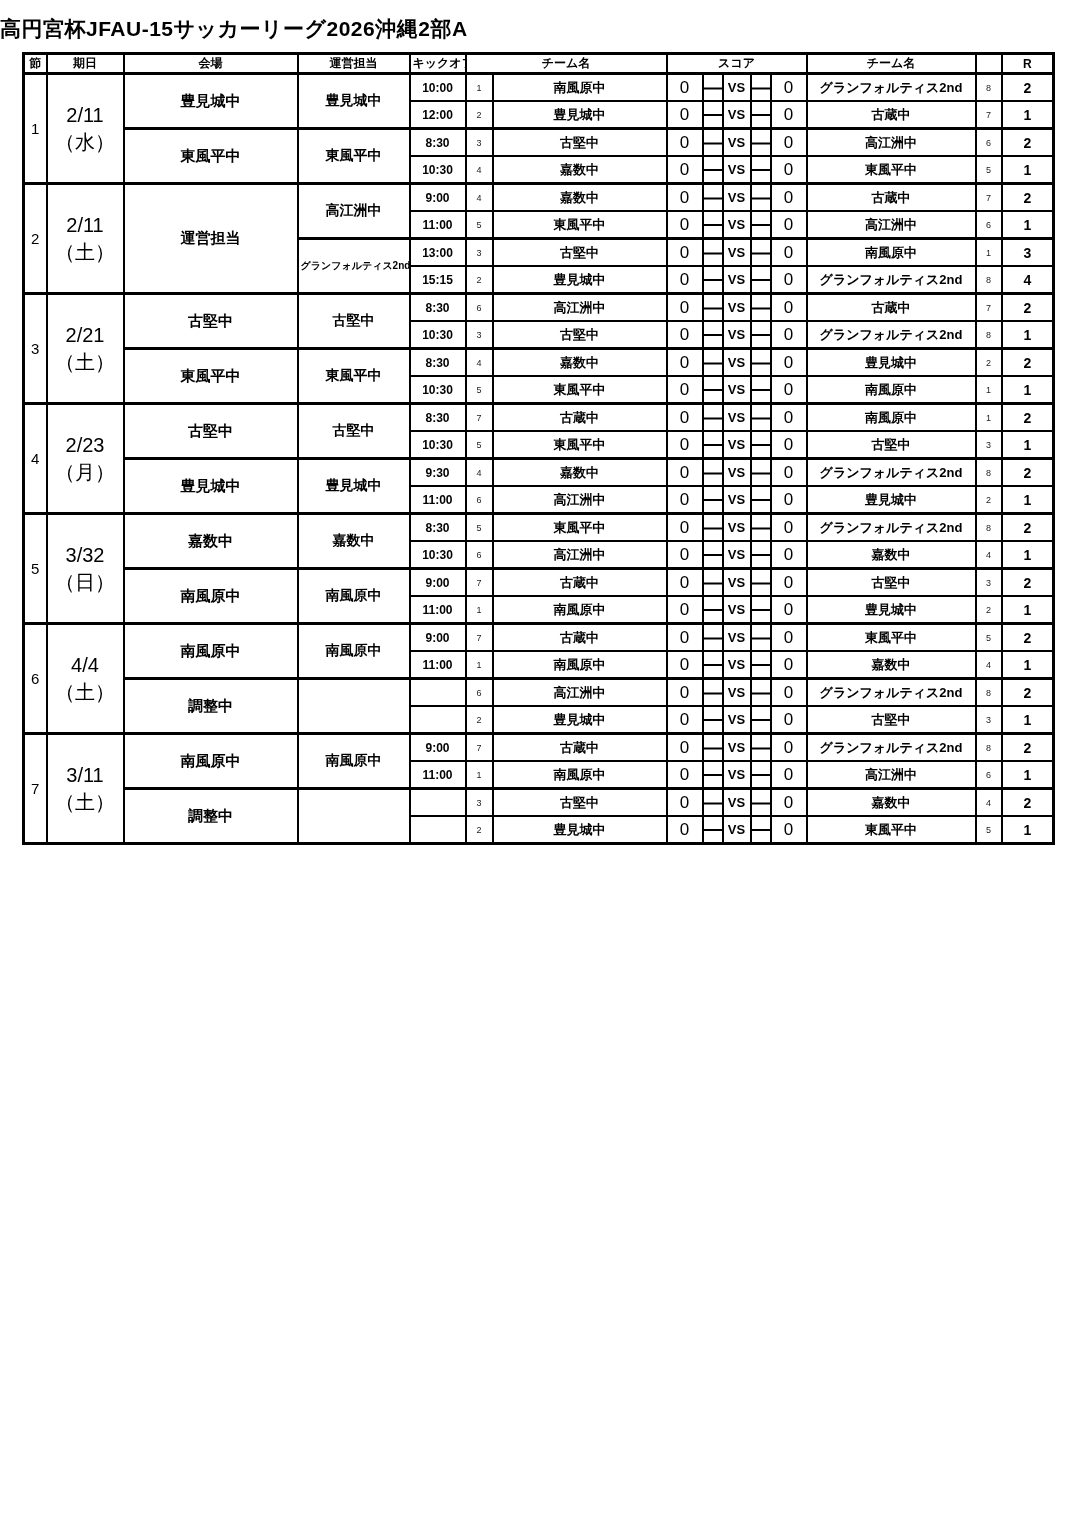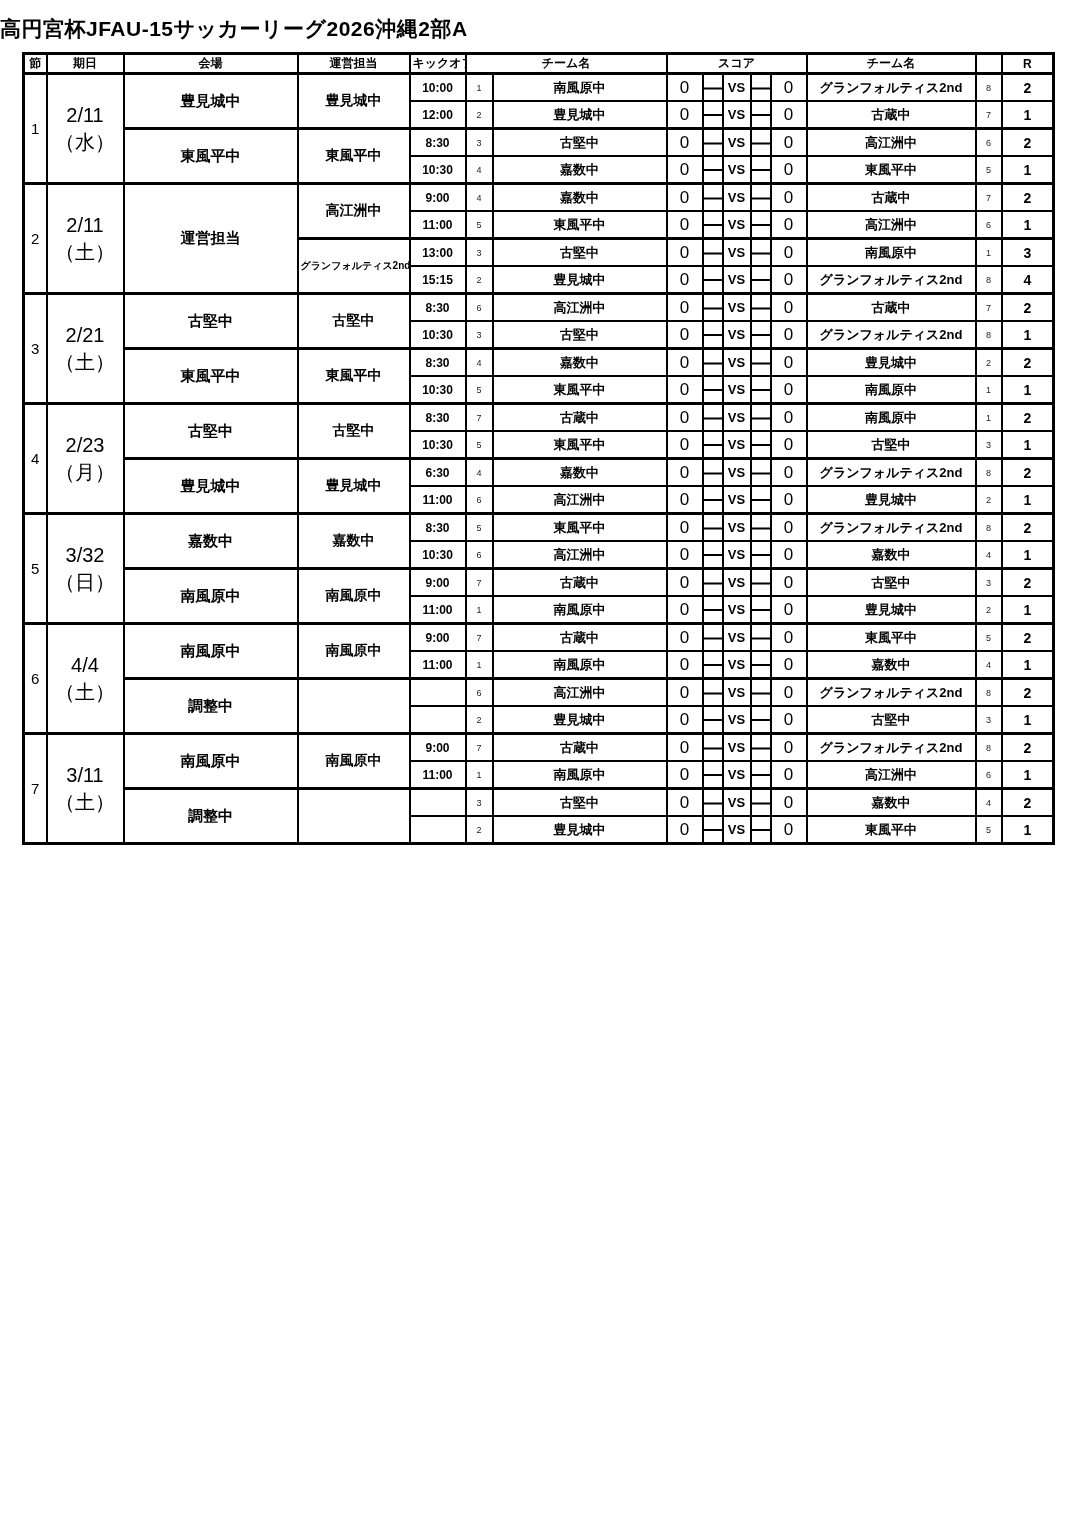--- a/index.html
+++ b/index.html
@@ -322,21 +322,21 @@
         <td class="c-vs">VS</td>
         <td class="c-line"></td>
         <td class="c-score">0</td>
         <td class="c-team">古堅中</td>
         <td class="c-num">3</td>
         <td class="c-r">1</td>
       </tr>
       <tr class="group-sep">
         <td class="c-venue" rowspan="2">豊見城中</td>
         <td class="c-mgr" rowspan="2">豊見城中</td>
-        <td class="c-kick">6:30</td>
+        <td class="c-kick">9:30</td>
         <td class="c-num">4</td>
         <td class="c-team">嘉数中</td>
         <td class="c-score">0</td>
         <td class="c-line"></td>
         <td class="c-vs">VS</td>
         <td class="c-line"></td>
         <td class="c-score">0</td>
         <td class="c-team">グランフォルティス2nd</td>
         <td class="c-num">8</td>
         <td class="c-r">2</td>

